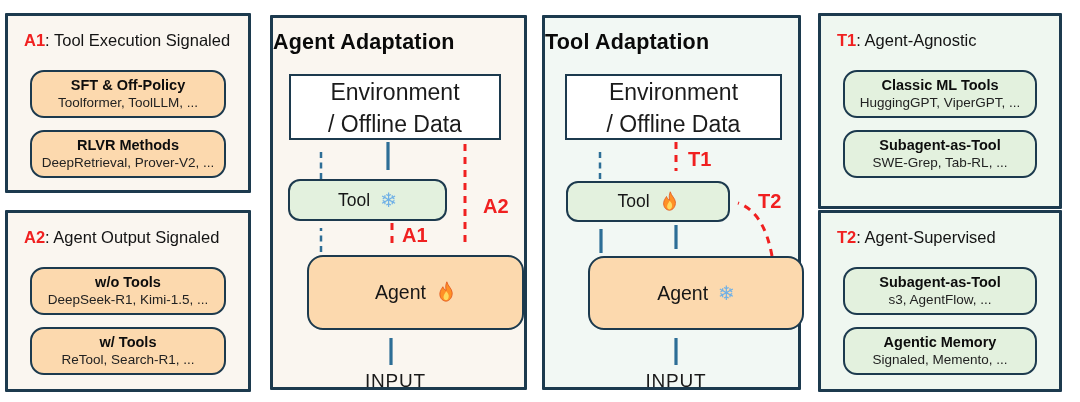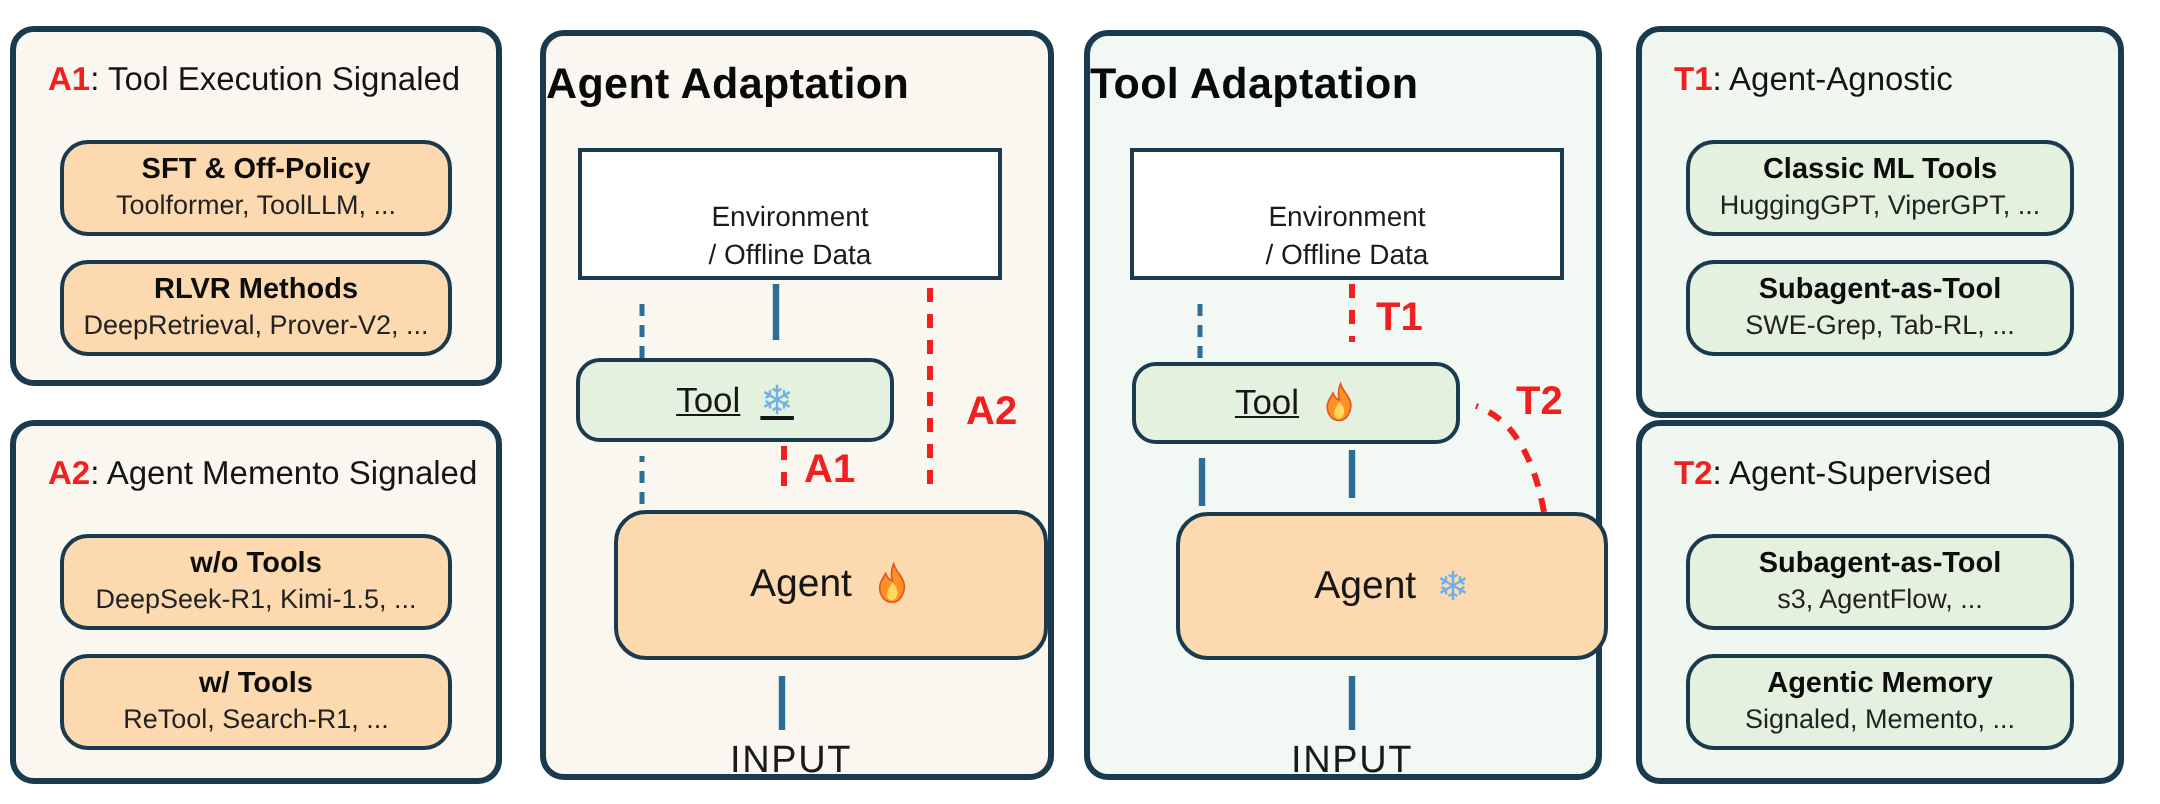--- a/index.html
+++ b/index.html
@@ -11,45 +11,45 @@
     --cream:#faf6f0;
     --mint:#eff7f0;
     --mint2:#f2f8f4;
     --ink:#141414;
   }
   *{box-sizing:border-box;margin:0;padding:0;}
   html,body{background:#fff;}
   body{font-family:"Liberation Sans","DejaVu Sans",sans-serif;}
   #stage{position:relative;width:1080px;height:402px;background:#fff;overflow:hidden;}
 
-  .panel{position:absolute;border:3px solid var(--navy);border-radius:12px;}
+  .panel{position:absolute;border:3px solid var(--navy);border-radius:1px;}
   .side{background:var(--cream);}
   .side.green-bg{background:var(--mint);}
   .flow{background:var(--cream);}
   .flow.mint-bg{background:var(--mint2);}
 
   .side-heading{position:absolute;left:16px;top:15px;font-size:16.5px;color:var(--ink);white-space:nowrap;}
   .side-heading .tag{font-weight:bold;color:var(--red);}
 
   .side-box{position:absolute;left:22px;right:22px;height:48px;border:2.2px solid var(--navy);
     border-radius:14px;display:flex;flex-direction:column;align-items:center;justify-content:center;
     gap:1px;text-align:center;}
   .side-box.orange{background:var(--orange);}
   .side-box.green{background:var(--green);}
   .side-box .bx-title{font-weight:bold;font-size:14.5px;color:#0d0d0d;line-height:1.15;}
   .side-box .bx-items{font-size:13.5px;color:#222;line-height:1.2;}
 
   .flow-title{position:absolute;top:12px;left:0;width:100%;text-align:left;
     font-size:21.5px;font-weight:bold;color:#0a0a0a;letter-spacing:0.2px;}
   .env-box{position:absolute;background:#fff;border:2.2px solid var(--navy);
-    display:flex;flex-direction:column;align-items:center;justify-content:flex-end;
-    font-size:14px;color:#1b1b1b;line-height:1.4;text-align:center;}
+    display:flex;flex-direction:column;align-items:center;justify-content:flex-start;
+    font-size:23px;color:#1b1b1b;line-height:1.4;text-align:center;}
   .node{position:absolute;border:2.3px solid var(--navy);display:flex;align-items:center;
     justify-content:center;gap:10px;}
-  .tool-node{background:var(--green);border-radius:12px;font-size:17.5px;color:#161616;text-decoration:underline;}
+  .tool-node{background:var(--green);border-radius:12px;font-size:17.5px;color:#161616;}
   .agent-node{background:var(--orange);border-radius:16px;font-size:19.5px;color:#161616;margin-left:20px;}
   .icon{display:inline-flex;align-items:center;justify-content:center;line-height:1;}
   .snow{color:#6fb0e6;font-family:"DejaVu Sans",sans-serif;font-size:20px;}
   .input-label{position:absolute;text-align:center;font-size:19px;color:#1a1a1a;letter-spacing:0.8px;}
 
   .arrows{position:absolute;left:0;top:0;pointer-events:none;}
   .arrows path{fill:none;}
   .arrows .blue{stroke:var(--blue);}
   .arrows .red{stroke:var(--red);}
   .arrows .solid{stroke-width:3.2;}
@@ -72,21 +72,21 @@
       <div class="bx-items">Toolformer, ToolLLM, ...</div>
     </div>
     <div class="side-box orange" style="top:114px">
       <div class="bx-title">RLVR Methods</div>
       <div class="bx-items">DeepRetrieval, Prover-V2, ...</div>
     </div>
   </section>
 
   <section class="panel side" style="left:5px;top:210px;width:246px;height:182px">
     <div class="side-heading">
-      <span class="tag">A2</span><span>: Agent Memento Signaled</span>
+      <span class="tag">A2</span><span>: Agent Output Signaled</span>
     </div>
     <div class="side-box orange" style="top:54px">
       <div class="bx-title">w/o Tools</div>
       <div class="bx-items">DeepSeek-R1, Kimi-1.5, ...</div>
     </div>
     <div class="side-box orange" style="top:114px">
       <div class="bx-title">w/ Tools</div>
       <div class="bx-items">ReTool, Search-R1, ...</div>
     </div>
   </section>

